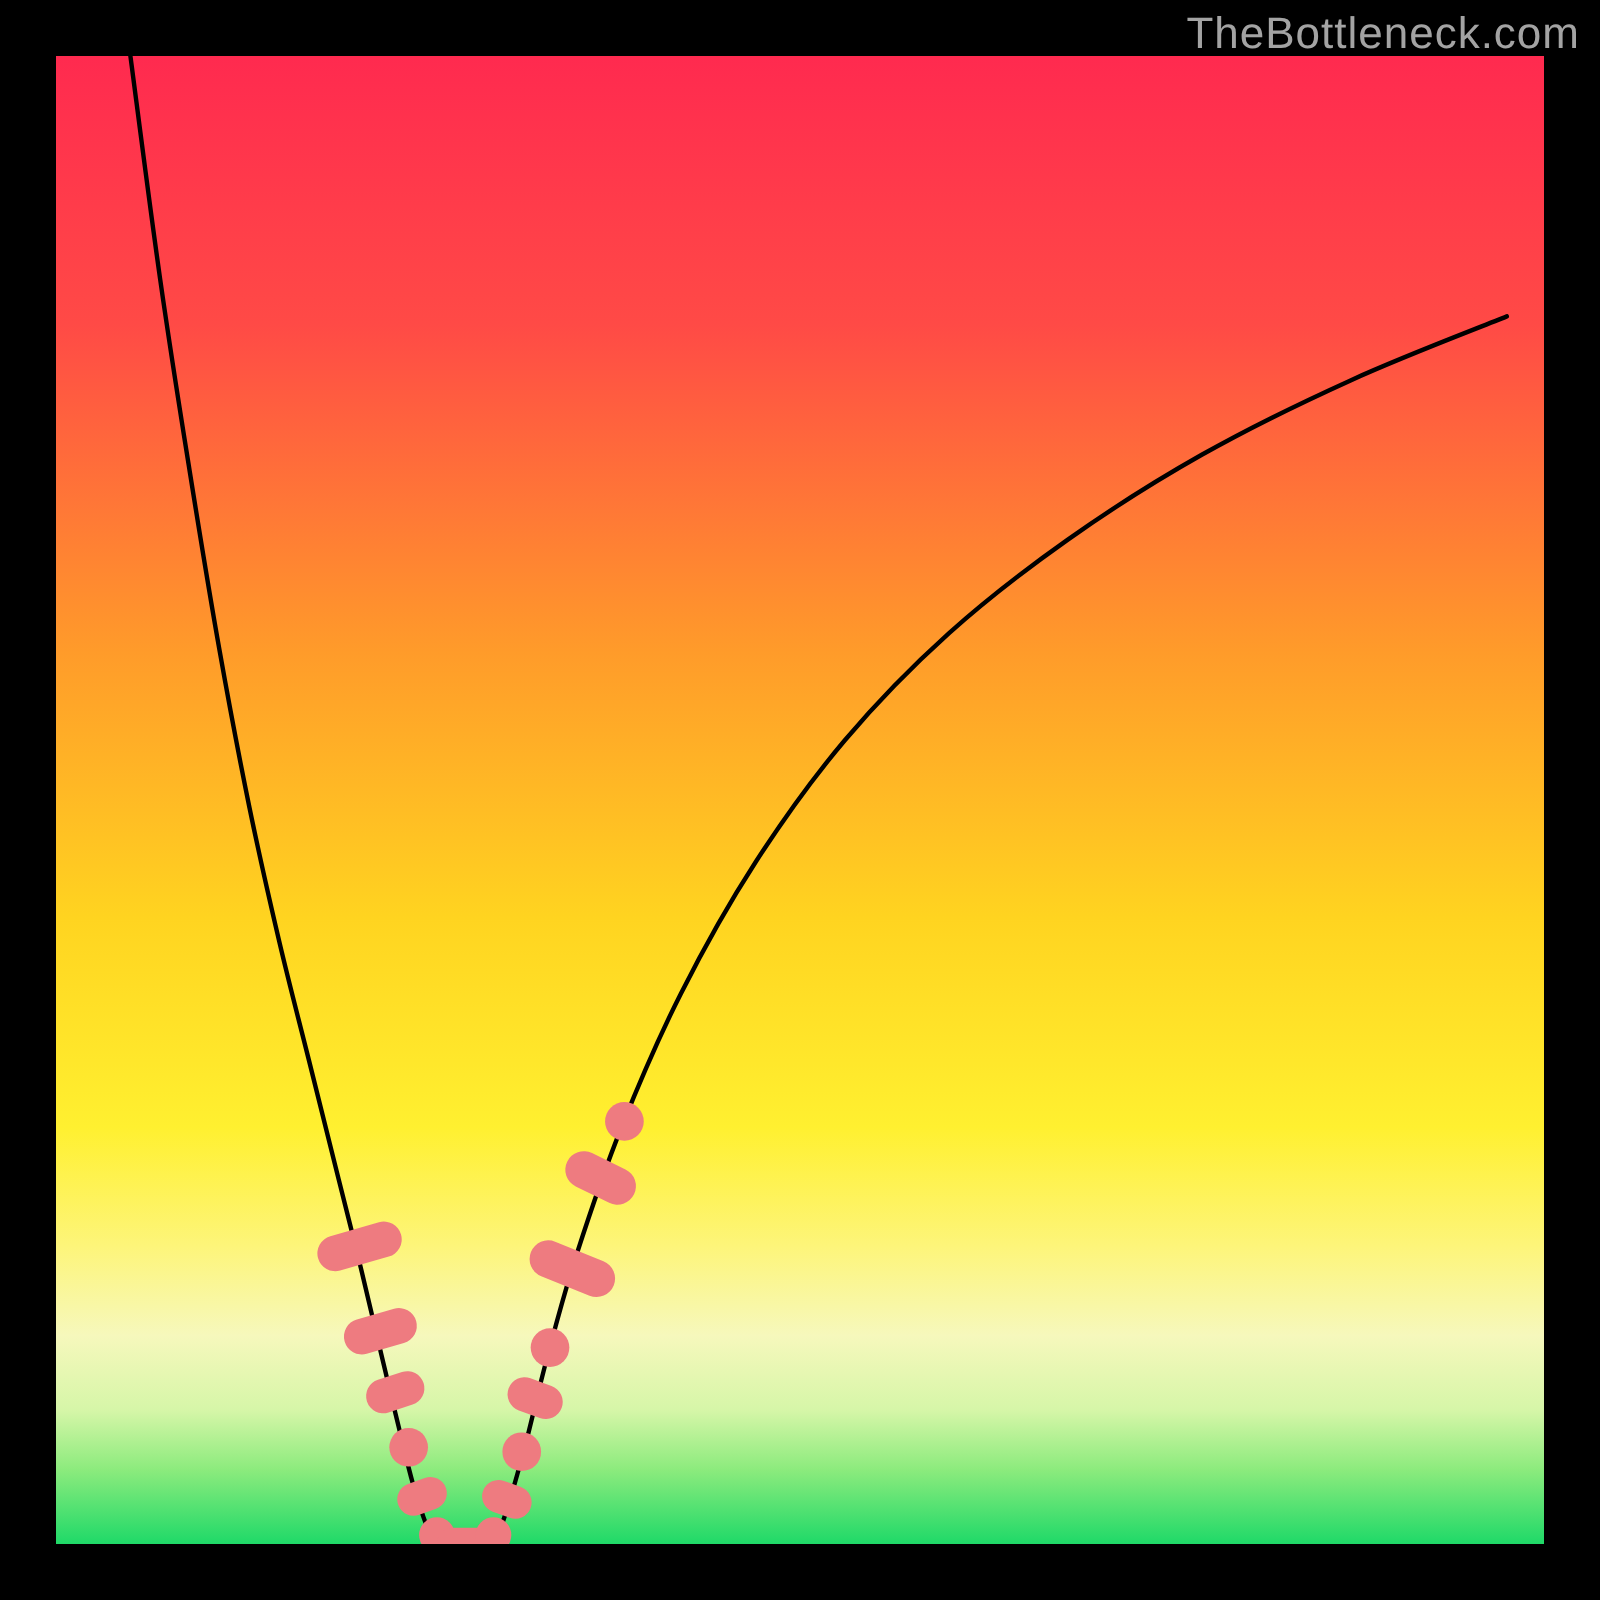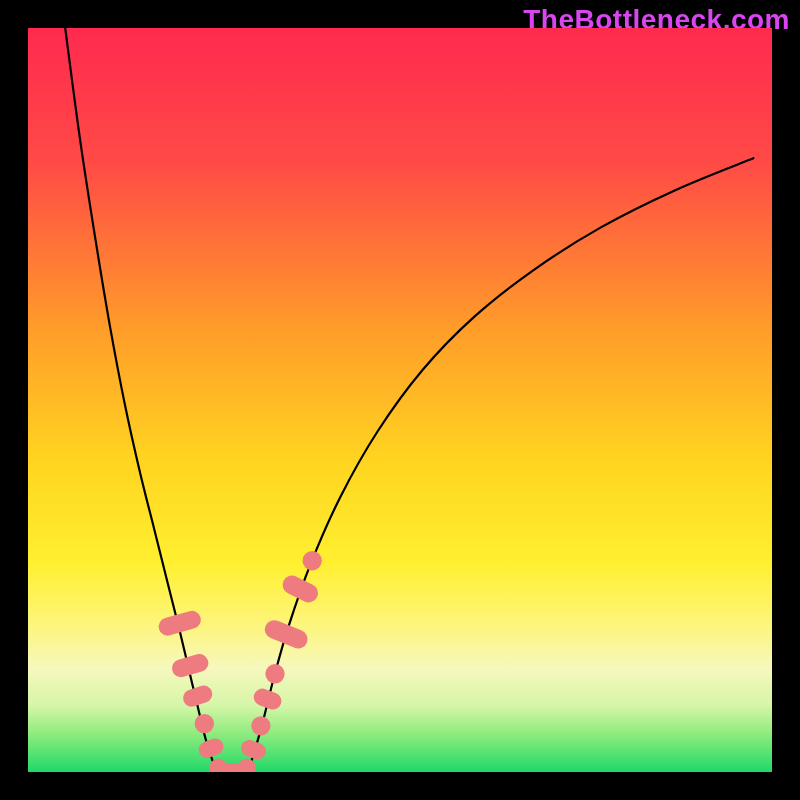--- a/index.html
+++ b/index.html
@@ -24,23 +24,23 @@
     top: 28px;
     left: 28px;
     width: 744px;
     height: 744px;
     overflow: hidden;
   }
   .watermark {
     position: absolute;
     top: 4px;
     right: 10px;
-    color: #d946ef;
-    font-size: 28px;
-    font-weight: 700;
+    color: #a3a3a3;
+    font-size: 22px;
+    font-weight: 400;
     letter-spacing: 0.5px;
   }
   svg {
     position: absolute;
     inset: 0;
   }
   .curve {
     fill: none;
     stroke: #000;
     stroke-width: 2.2;

